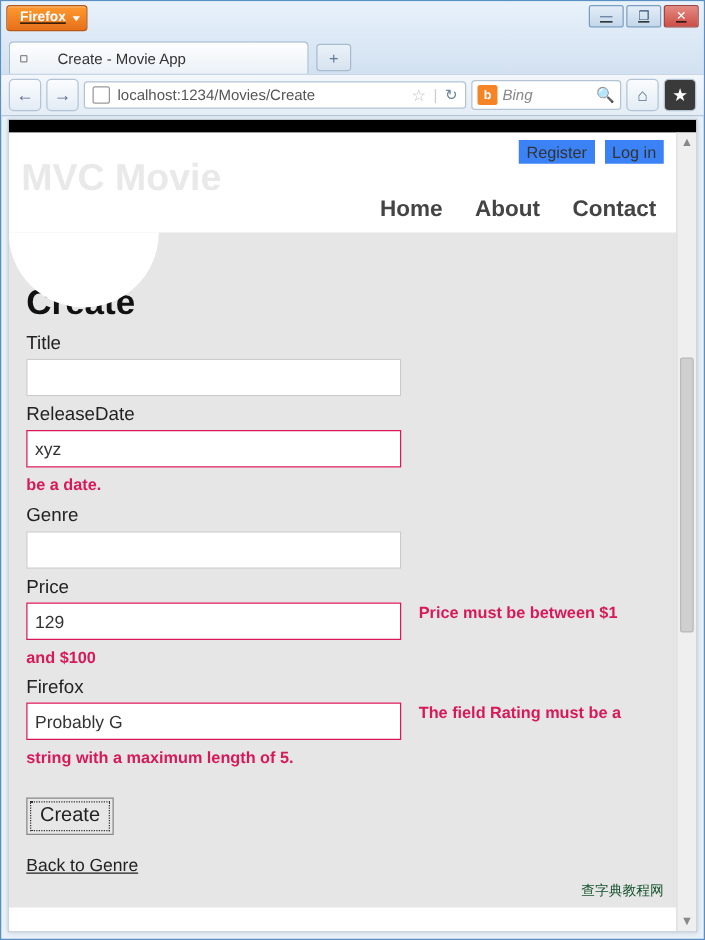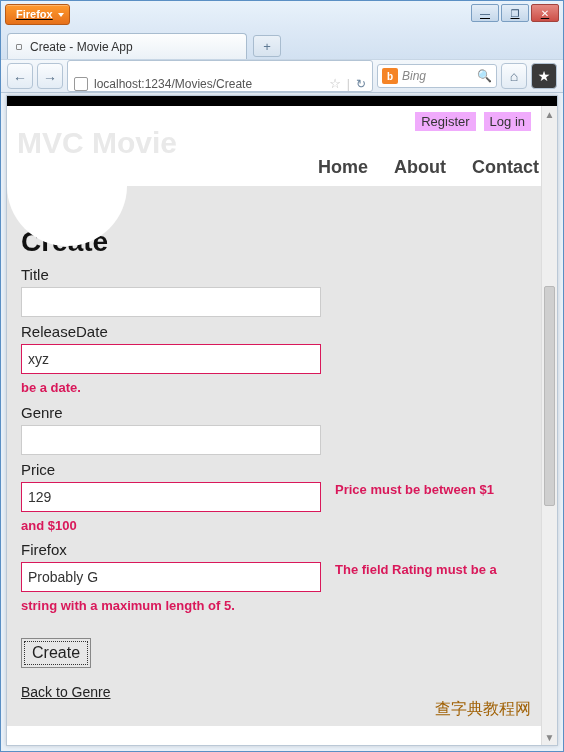--- a/index.html
+++ b/index.html
@@ -62,21 +62,21 @@
   .tab {
     background: linear-gradient(to bottom,#fdfefe,#ebf1f7);
     border: 1px solid #a8bccf;
     border-bottom: none;
     border-radius: 4px 4px 0 0;
     height: 26px;
     padding: 0 14px 0 8px;
     display: flex; align-items: center;
     font-size: 12px; color:#333;
     min-width: 240px;
-    gap:8px;
+    gap:24px;
   }
   .tab .dot { width:6px;height:6px;border:1px solid #888;border-radius:1px; }
   .newtab {
     width: 28px; height: 22px;
     margin-left: 6px; margin-bottom:2px;
     background: linear-gradient(to bottom,#eaf1f8,#d7e3ef);
     border: 1px solid #a8bccf;
     border-radius: 3px;
     display:flex;align-items:center;justify-content:center;
     font-size:13px;color:#5f7a94;
@@ -91,22 +91,22 @@
     padding: 0 6px;
     gap:4px;
   }
   .nav-btn {
     width:26px;height:26px;border:1px solid #b3c4d5;border-radius:4px;
     background: linear-gradient(to bottom,#fafcfe,#e3ecf5);
     display:flex;align-items:center;justify-content:center;
     color:#5a728a;font-size:14px;
   }
   .urlbox {
-    flex:1;height:32px;border:1px solid #b3c4d5;border-radius:3px;background:#fff;
-    display:flex;align-items:flex-end;padding:0 6px;font-size:12px;color:#555;
+    flex:1;height:22px;border:1px solid #b3c4d5;border-radius:3px;background:#fff;
+    display:flex;align-items:center;padding:0 6px;font-size:12px;color:#555;
     gap:6px;
   }
   .urlbox .globe { width:14px;height:14px;border:1px solid #999;border-radius:2px; }
   .urlbox .star { margin-left:auto;color:#bfbfbf;font-size:13px; }
   .urlbox .sep { color:#ccc; }
   .searchbox {
     width:120px;height:24px;border:1px solid #b3c4d5;border-radius:3px;background:#fff;
     display:flex;align-items:center;padding:0 4px;font-size:12px;color:#888;font-style:italic;
   }
   .bing-ico{width:16px;height:16px;background:#f58426;border-radius:2px;margin-right:4px;display:flex;align-items:center;justify-content:center;color:#fff;font-size:10px;font-style:normal;font-weight:bold;}
@@ -119,23 +119,23 @@
     box-shadow: 0 0 4px rgba(0,0,0,0.15);
     overflow:hidden;
   }
   .blackbar { height:10px;background:#000; }
   .page { position:absolute; left:0; right:16px; top:10px; bottom:0; overflow:hidden; }
   .scrollbar { position:absolute; right:0; top:10px; bottom:0; width:16px; background:#efefef; border-left:1px solid #ddd;}
   .scrollbar .arrow{height:16px;display:flex;align-items:center;justify-content:center;color:#888;font-size:10px;}
   .scrollbar .thumb{position:absolute; top:180px; left:2px; right:2px; height:220px; background:#cfcfcf;border:1px solid #b8b8b8;border-radius:2px;}
   .header-area { background:#fff; padding:6px 10px 4px 10px; position:relative; height:80px;}
   .account-links { position:absolute; right:10px; top:6px; display:flex; gap:8px; font-size:13px;}
-  .account-links span{ background:#f0abfc; padding:2px 6px; color:#333;}
+  .account-links span{ background:#3b82f6; padding:2px 6px; color:#333;}
   .brand { font-size:30px; font-weight:bold; color:#e9e9e9; margin-top:14px;}
-  .main-nav { position:absolute; right:2px; bottom:8px; display:flex; gap:26px; font-size:18px; font-weight:bold; color:#444;}
+  .main-nav { position:absolute; right:16px; bottom:8px; display:flex; gap:26px; font-size:18px; font-weight:bold; color:#444;}
   .body-area { background:#e6e6e6; padding:0 0 14px 0; min-height:540px; position:relative;}
   .halfcircle { width:120px;height:60px;background:#fff;border-radius:0 0 60px 60px;position:absolute;left:0;top:0;}
   .form { padding: 40px 14px 0 14px; }
   .h1 { font-size:28px; font-weight:bold; color:#111; margin-bottom:8px;}
   .label { font-size:15px; font-weight:normal; color:#222; margin:6px 0 4px 0;}
   .text-input {
     width:300px;height:30px;border:1px solid #ccc;background:#fff;
     font-size:14px;padding:0 6px;color:#333;
   }
   .text-input.error { border:1px solid #d9185a; }
@@ -147,21 +147,21 @@
     margin-top:16px;
     padding:5px 10px;
     font-size:16px;
     background:#e7e7e7;
     border:1px solid #888;
     outline:1px dotted #333;
     outline-offset:-4px;
     color:#222;
   }
   .backlink { margin-top:16px; text-decoration:underline; font-size:14px; color:#222; display:inline-block;}
-  .watermark { position:absolute; right:10px; bottom:6px; font-size:16px; color:#a16207; font-family: Liberation Sans, sans-serif;}
+  .watermark { position:absolute; right:10px; bottom:6px; font-size:11px; color:#14532d; font-family: Liberation Sans, sans-serif;}
 </style>
 </head>
 <body>
 
 <div class="titlebar">
   <div class="firefox-btn">Firefox</div>
   <div class="win-controls">
     <div class="win-btn">—</div>
     <div class="win-btn">❐</div>
     <div class="win-btn close">✕</div>

